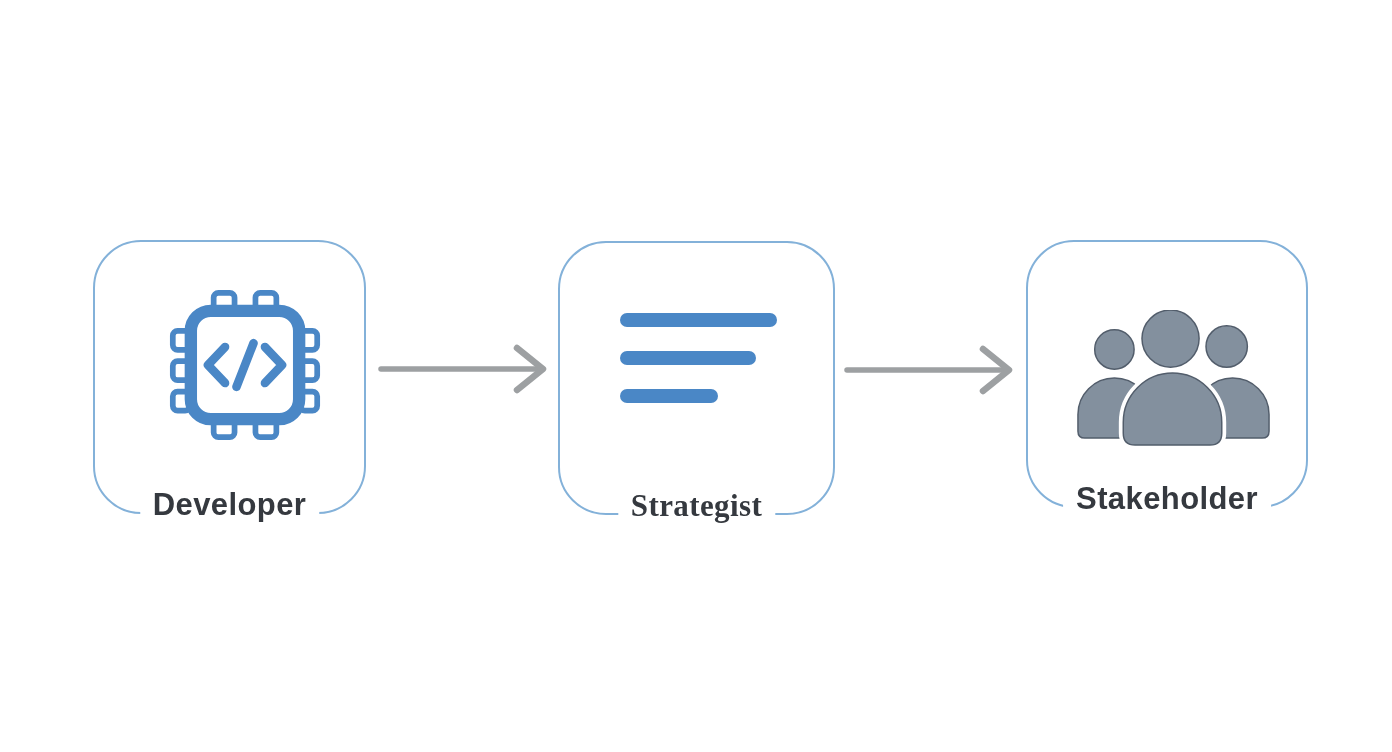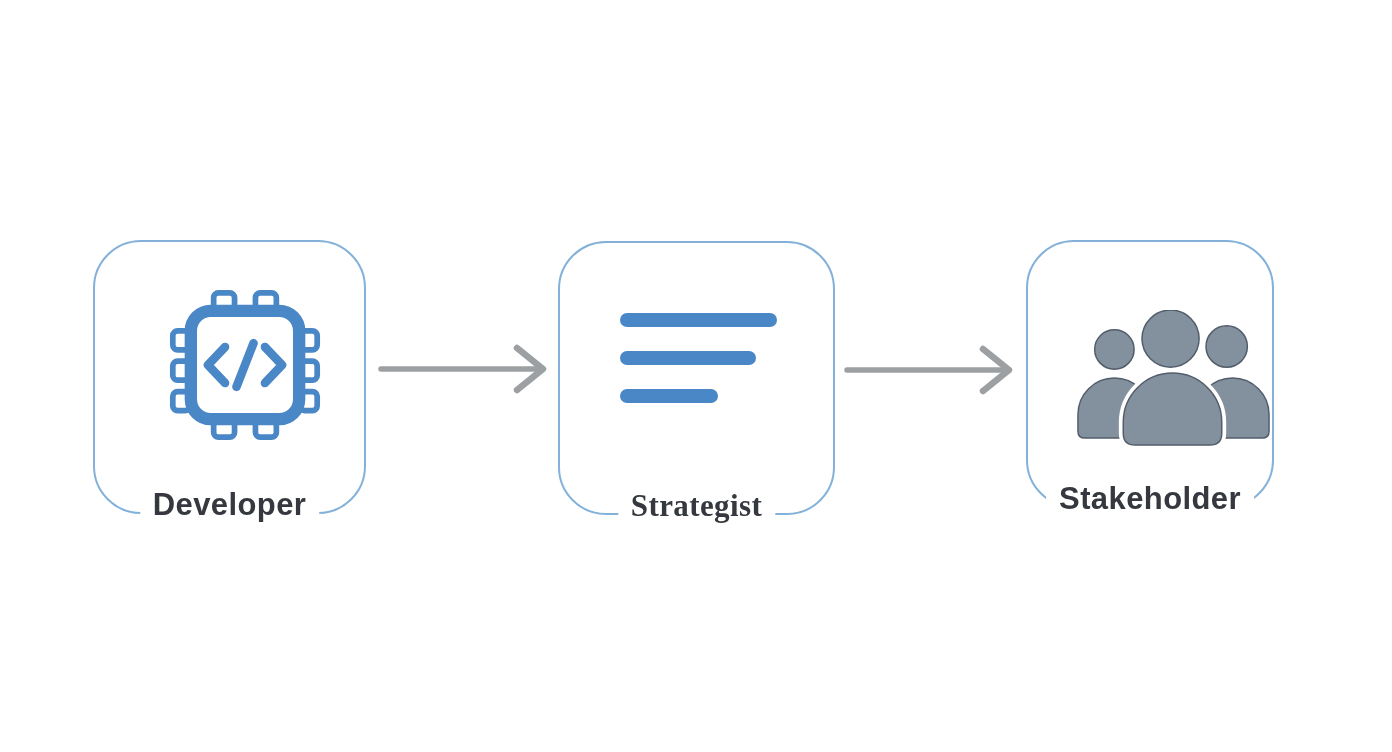--- a/index.html
+++ b/index.html
@@ -22,21 +22,21 @@
   .canvas { position: relative; width: 1392px; height: 752px; }
 
   .node {
     position: absolute;
     border: 2.6px solid var(--node-border);
     border-radius: 48px;
     background: transparent;
   }
   .node1 { left: 93px;  top: 240px; width: 273px; height: 274px; text-decoration: underline; }
   .node2 { left: 558px; top: 241px; width: 277px; height: 274px; font-family: Liberation Serif, serif; }
-  .node3 { left: 1026px; top: 240px; width: 248px; height: 268px; }
+  .node3 { left: 1026px; top: 240px; width: 282px; height: 268px; }
 
   .label {
     position: absolute;
     left: 50%;
     bottom: -11px;
     transform: translateX(-50%);
     background: var(--background);
     padding: 0 13px;
     font-size: 31px;
     font-weight: 700;

